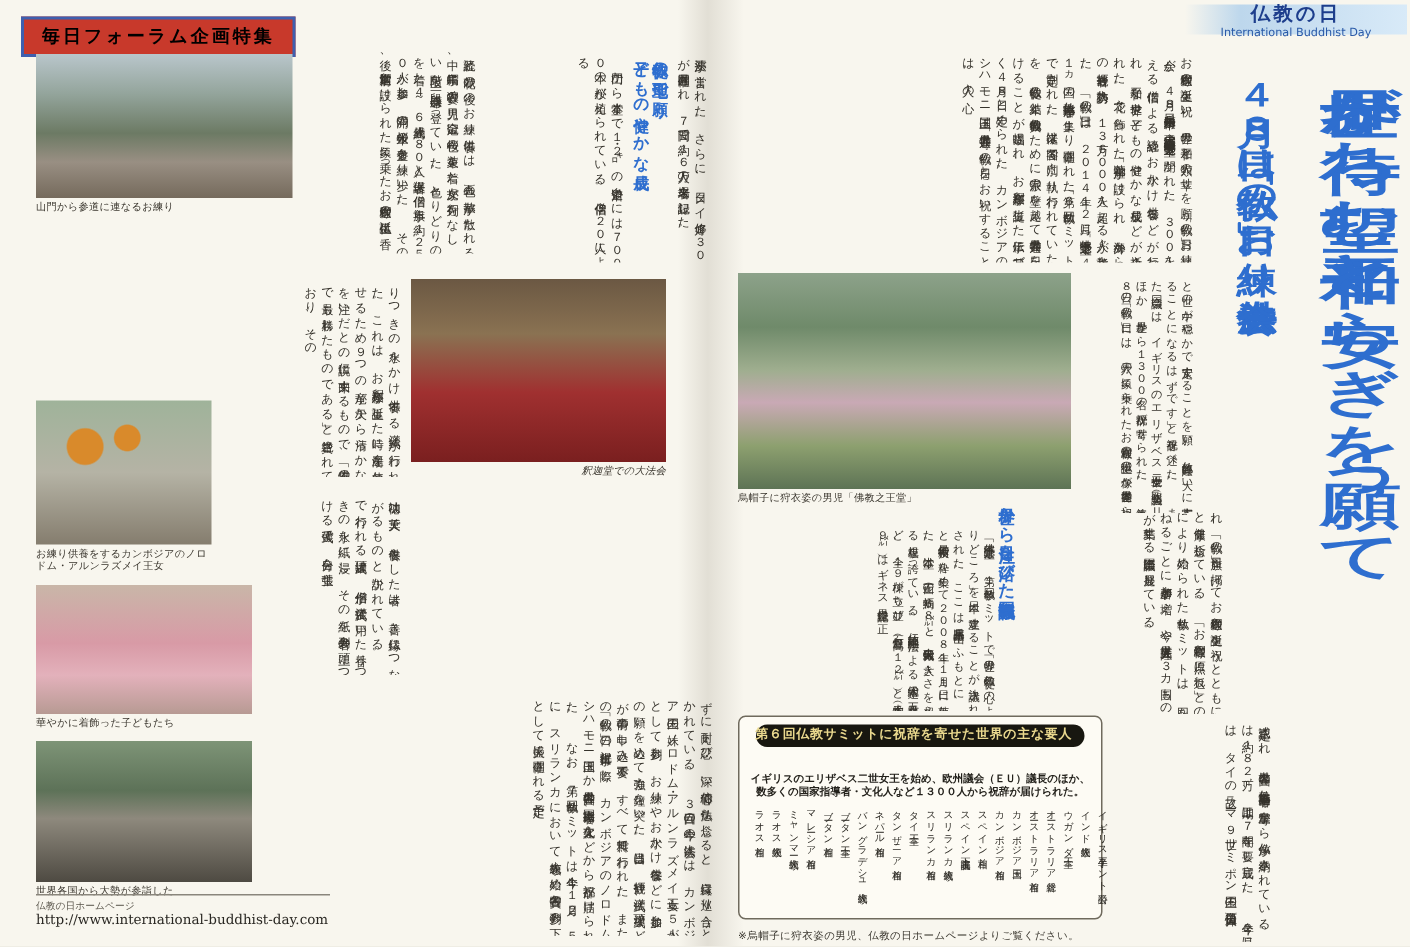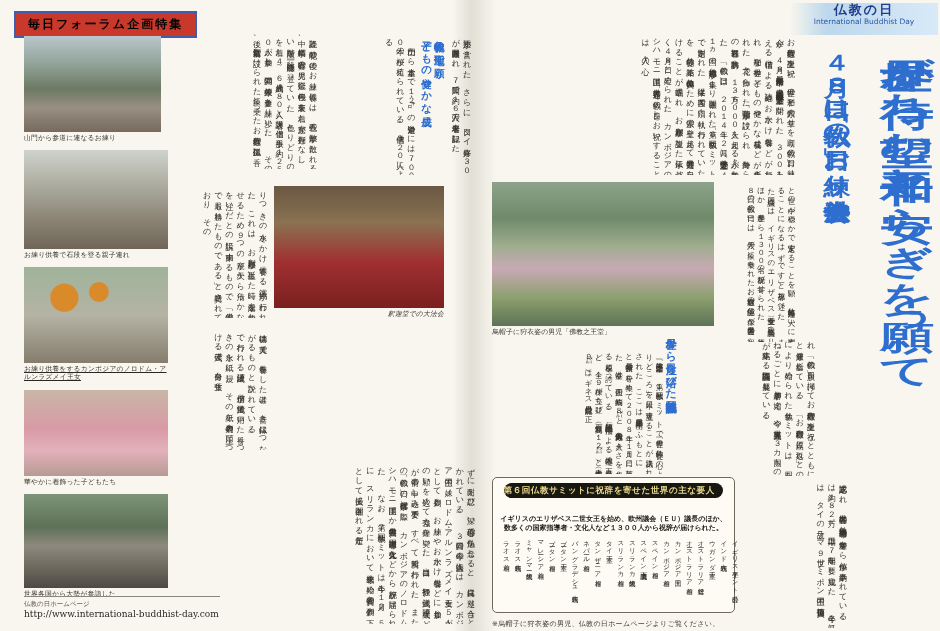--- a/index.html
+++ b/index.html
@@ -8,21 +8,21 @@
   .fold{position:absolute;left:452px;top:0;width:44px;height:631px;
         background:linear-gradient(90deg,rgba(0,0,0,0) 0%,rgba(90,80,60,0.14) 45%,rgba(0,0,0,0) 100%);}
   
   .v{position:absolute;writing-mode:vertical-rl;text-orientation:mixed;
      font-size:8px;line-height:1.4;letter-spacing:.4px;text-align:justify;color:#35322b;overflow:hidden;}
   .v7{font-size:7.5px;line-height:1.35;}
   
   .banner{position:absolute;left:14px;top:11px;background:#c8392b;border:2px solid #3f5fae;
           color:#000000;font-size:12px;font-weight:bold;letter-spacing:2px;padding:3px 12px;}
   
-  .brand{position:absolute;left:790px;top:3px;width:148px;height:32px;text-align:center;
+  .brand{position:absolute;left:790px;top:3px;width:148px;height:20px;text-align:center;
          background:linear-gradient(90deg,rgba(176,208,234,0) 0%,#bdd7ec 25%,#d8eaf8 100%);}
   .brand-title{font-size:13px;font-weight:bold;color:#1d3e8c;line-height:14px;letter-spacing:2px;}
   .brand-sub{font-size:7.5px;color:#2a5aa8;line-height:9px;}
   
   .hl-main{position:absolute;left:880px;top:34px;writing-mode:vertical-rl;text-orientation:mixed;
            font-size:54px;font-weight:bold;color:#2e6ecf;letter-spacing:0;line-height:1;
            transform:scaleY(0.61);transform-origin:top center;white-space:nowrap;}
   .hl-sub{position:absolute;left:824px;top:40px;writing-mode:vertical-rl;text-orientation:mixed;
           font-size:27px;font-weight:bold;color:#2e6ecf;line-height:1;
           transform:scaleY(0.81);transform-origin:top center;white-space:nowrap;}
@@ -62,29 +62,25 @@
 </style>
 </head>
 <body>
 
 <div id="stage">
 
   <div class="fold"></div>
 
   <div class="banner">毎日フォーラム企画特集</div>
 
-  <figure style="left:24px;top:36px;width:137px;">
+  <figure style="left:24px;top:36px;width:171px;">
     <div class="ph g1" style="height:96px;"></div>
     <div class="cap">山門から参道に連なるお練り</div>
   </figure>
-  <figure style="left:24px;top:150px;width:144px;">
-    <div class="ph g2" style="height:99px;"></div>
-    <div class="cap">お練り供養で石段を登る親子連れ</div>
-  </figure>
-  <figure style="left:24px;top:267px;width:144px;text-decoration:underline;">
+  <figure style="left:24px;top:267px;width:117px;">
     <div class="ph g3" style="height:96px;"></div>
     <div class="cap">お練り供養をするカンボジアのノロドム・アルンラズメイ王女</div>
   </figure>
   <figure style="left:24px;top:390px;width:144px;">
     <div class="ph g4" style="height:86px;"></div>
     <div class="cap">華やかに着飾った子どもたち</div>
   </figure>
   <figure style="left:24px;top:494px;width:144px;">
     <div class="ph g5" style="height:94px;"></div>
     <div class="cap">世界各国から大勢が参詣した</div>

